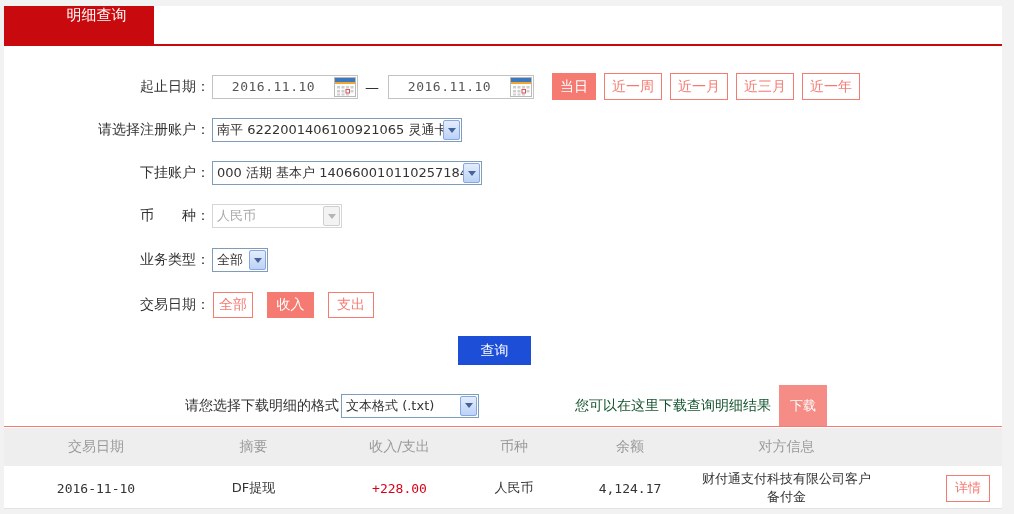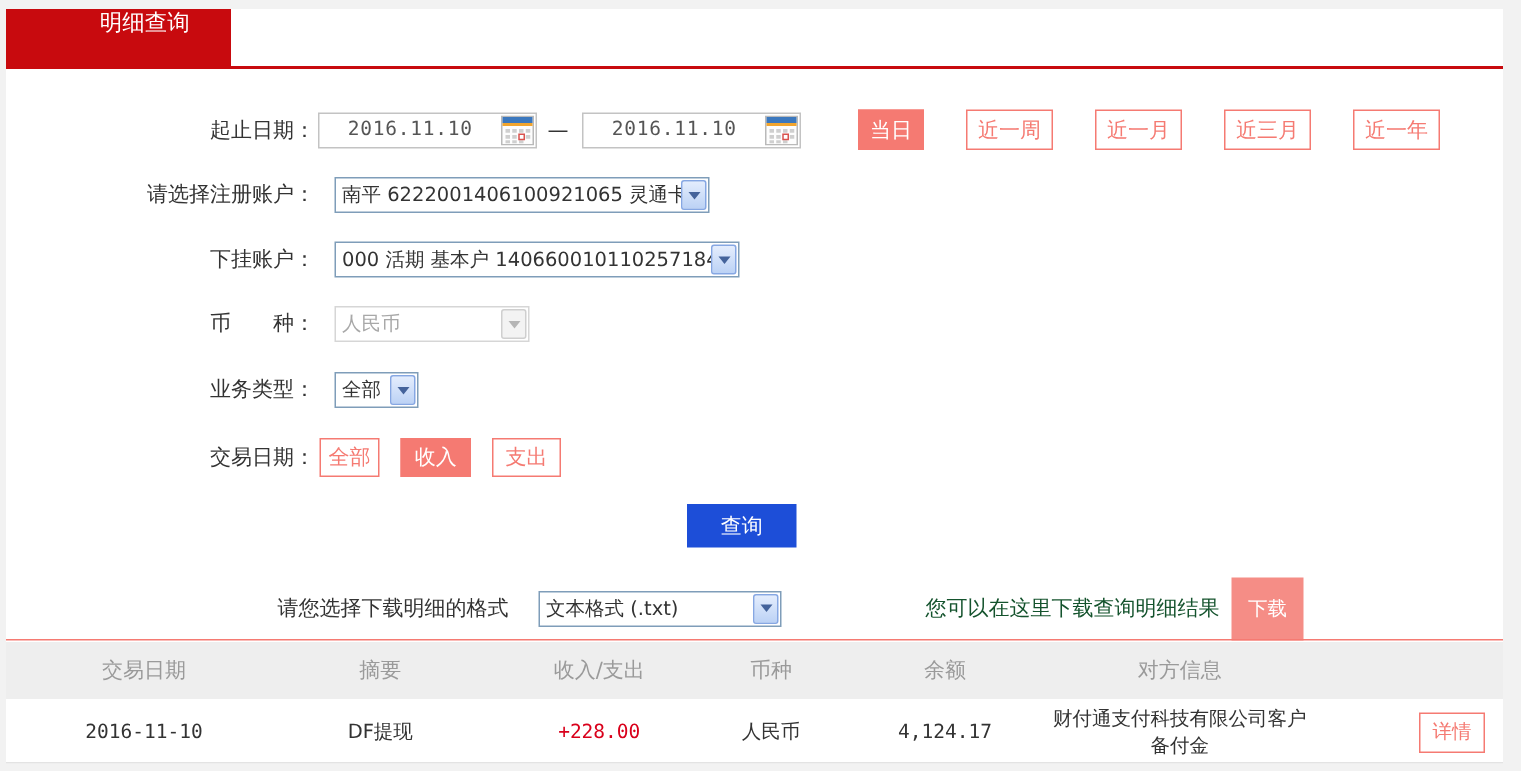--- a/index.html
+++ b/index.html
@@ -32,27 +32,27 @@
   .dateinput .dval {
     flex:1; text-align:center; font-family:"DejaVu Sans Mono","Liberation Mono",monospace;
     font-size:13px; color:#555; letter-spacing:0.5px;
   }
   .calbtn { width:22px; height:20px; margin-right:1px; cursor:pointer; flex:0 0 22px; }
   .dash { margin:0 7px; color:#333; }
 
   .chip {
     border:1px solid #f57a72; color:#f57a72; background:#fff; font-size:14px;
     height:27px; display:flex; align-items:center; justify-content:center;
-    padding:0 7px; margin-left:28px; cursor:pointer; white-space:nowrap;
+    padding:0 7px; margin-left:8px; cursor:pointer; white-space:nowrap;
   }
   .chip.filled { background:#f57a72; color:#fff; border-color:#f57a72; }
 
   .xpselect {
     height:24px; border:1px solid #7f9db9; background:#fff; display:flex;
-    align-items:center; margin-left:13px; cursor:pointer;
+    align-items:center; margin-left:2px; cursor:pointer;
   }
   .xpselect .sval { flex:1; font-size:13px; color:#333; padding:0 4px; white-space:nowrap; overflow:hidden; }
   .arrowbox {
     width:17px; height:20px; margin-right:1px; border:1px solid #86a7e3; border-radius:2px;
     background:linear-gradient(#e4edfd,#bcd2f5); display:flex; align-items:center;
     justify-content:center; flex:0 0 17px;
   }
   .tri { width:0; height:0; border-left:4px solid transparent; border-right:4px solid transparent; border-top:5px solid #44639b; }
   .xpselect.disabled { border-color:#d6d6d6; cursor:default; }
   .xpselect.disabled .sval { color:#a8a8a8; }
@@ -69,21 +69,21 @@
   .querybtn {
     position:absolute; left:454px; top:330px; width:73px; height:29px;
     background:#1d4ed8; color:#fff; border:none; font-size:14px; cursor:pointer;
     display:flex; align-items:center; justify-content:center;
     font-family:inherit;
   }
 
   
   .dlrow { position:absolute; top:387px; left:0; width:998px; height:25px; display:flex; align-items:center; }
   .dllabel { margin-left:181px; font-size:14px; color:#333; }
-  .dlselect { width:162px; height:24px; margin-left:20px; }
+  .dlselect { width:138px; height:24px; margin-left:2px; }
   .dlhint { margin-left:96px; font-size:14px; color:#14532d; }
   .dlbtn {
     margin-left:8px; width:48px; height:42px; background:#f58d86; color:#fff;
     border:none; font-size:13px; cursor:pointer; font-family:inherit;
   }
 
   
   .tline { position:absolute; left:0; top:420px; width:998px; height:1px; background:#f57a72; }
   .thead, .trow {
     position:absolute; left:0; width:998px;

